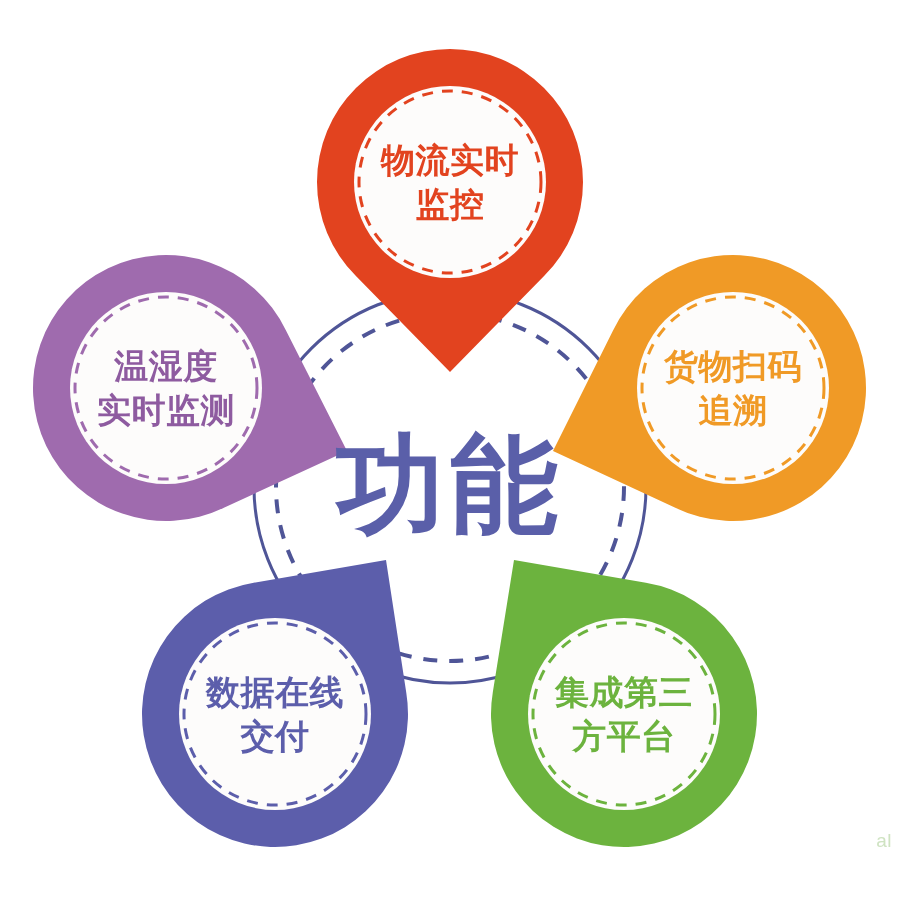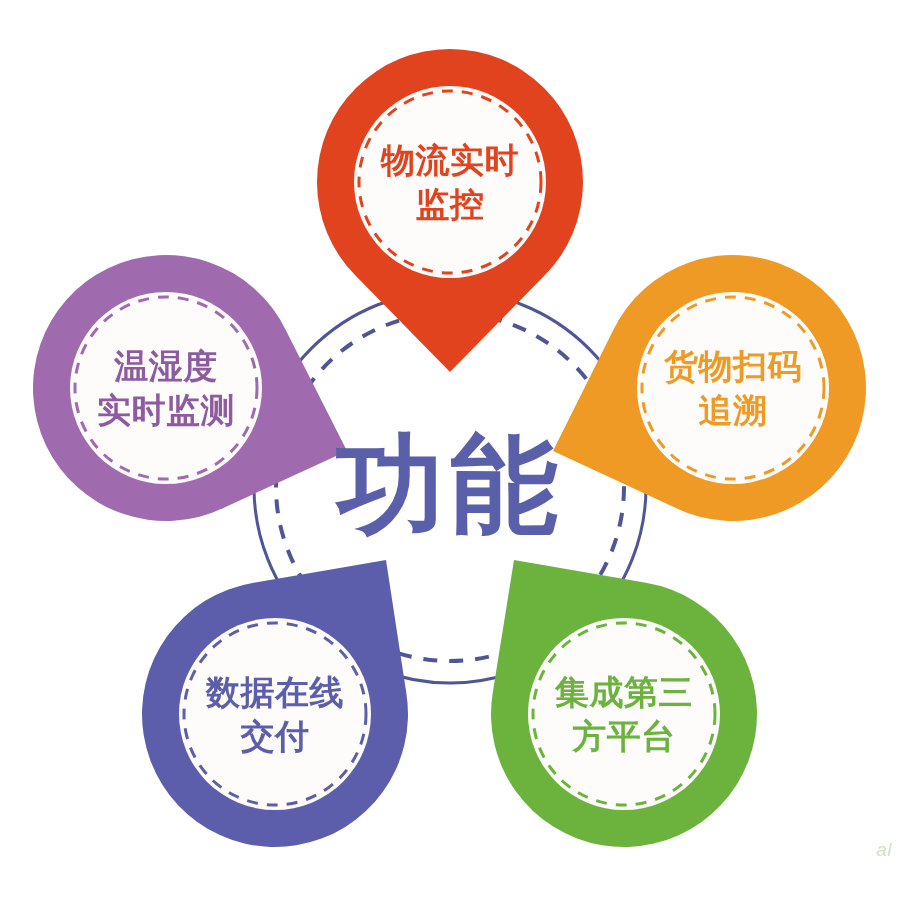--- a/index.html
+++ b/index.html
@@ -33,27 +33,26 @@
   }
   .center-label {
     font-family: "Liberation Sans", "DejaVu Sans", sans-serif;
     font-weight: bold;
     font-size: 108px;
     letter-spacing: 6px;
   }
   .watermark {
     position: absolute;
     right: 8px;
-    bottom: 9px;
+    bottom: 18px;
     font-family: "Liberation Sans", "DejaVu Sans", sans-serif;
     font-size: 19px;
     color: #cfe3c2;
     letter-spacing: 0.5px;
     user-select: none;
-    font-style: italic;
   }
 </style>
 </head>
 <body>
 
 <div id="stage">
 
   <svg id="diagram-svg" viewBox="0 0 900 900" xmlns="http://www.w3.org/2000/svg">
 
     <g>

